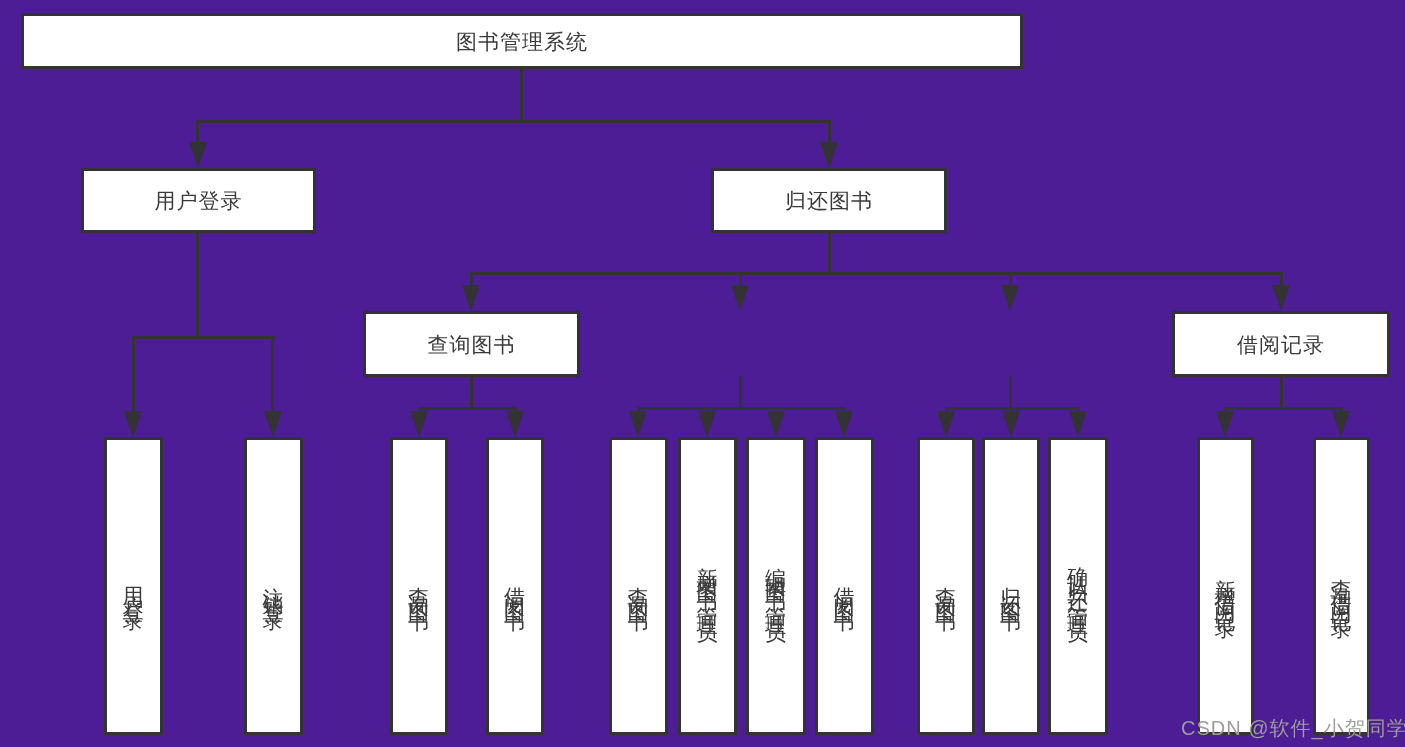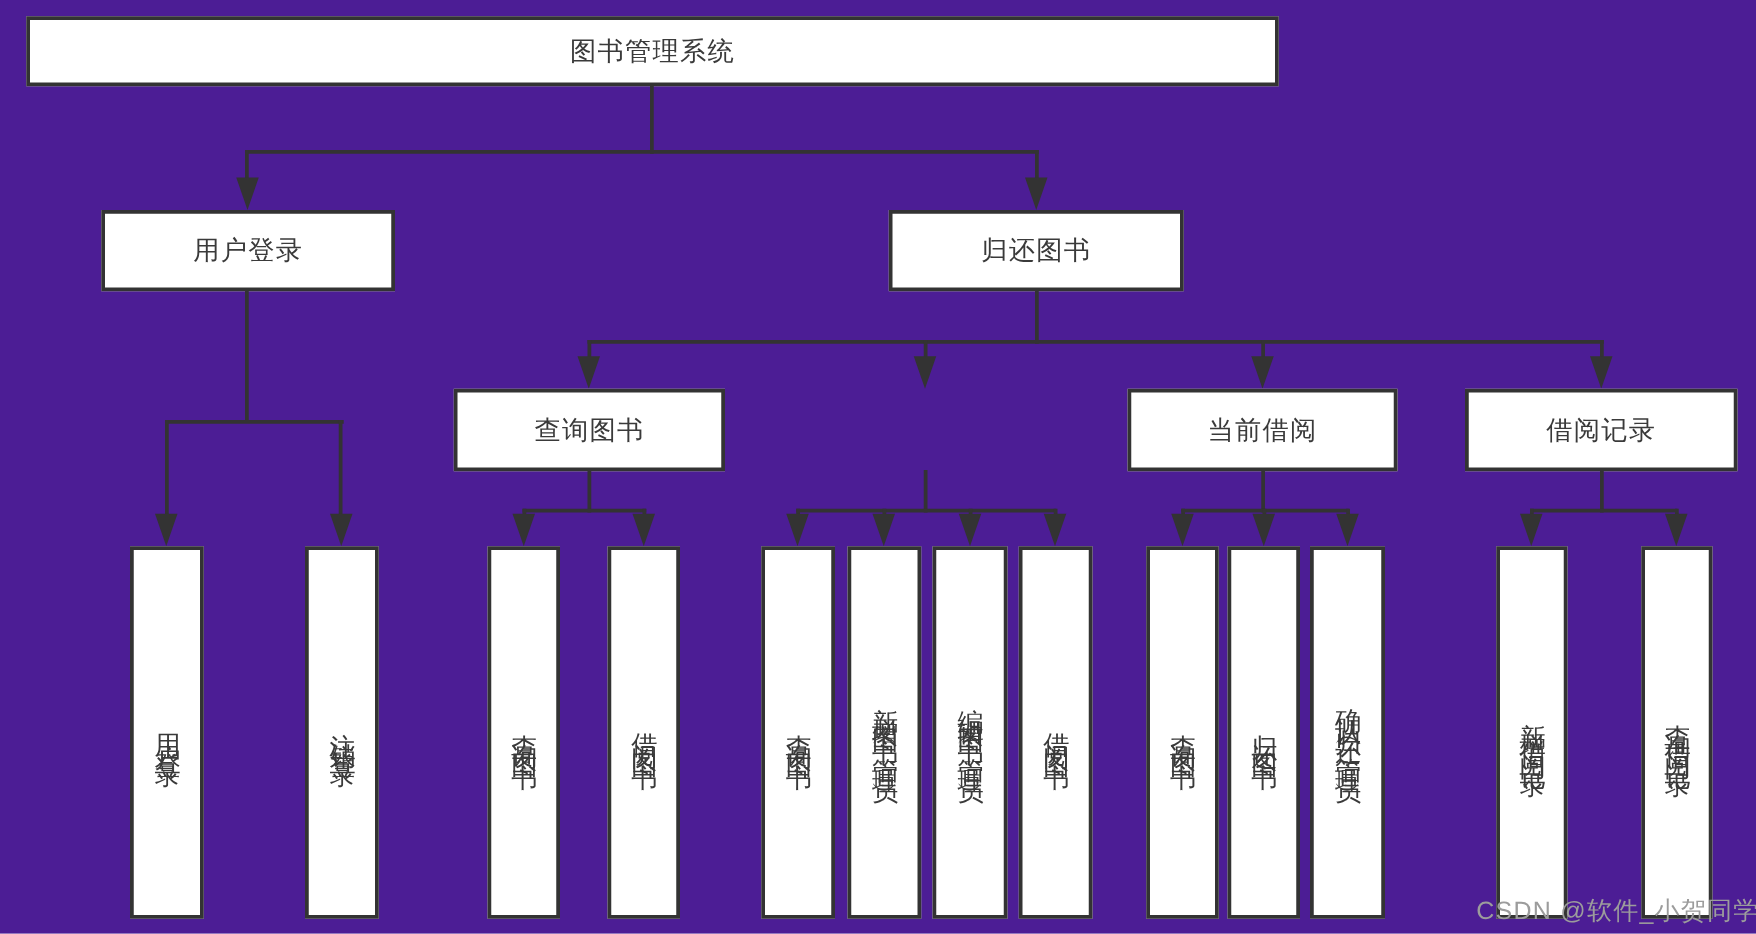--- a/index.html
+++ b/index.html
@@ -94,21 +94,20 @@
   <div class="vl" style="left:470px; top:272px; height:16px;"></div>
   <div class="ar" style="left:462px; top:285px;"></div>
   <div class="vl" style="left:739px; top:272px; height:16px;"></div>
   <div class="ar" style="left:731px; top:285px;"></div>
   <div class="vl" style="left:1009px; top:272px; height:16px;"></div>
   <div class="ar" style="left:1001px; top:285px;"></div>
   <div class="vl" style="left:1280px; top:272px; height:16px;"></div>
   <div class="ar" style="left:1272px; top:285px;"></div>
 
   <div class="box hbox" style="left:363px; top:311px; width:217px; height:66px;">查询图书</div>
-  <div class="box hbox" style="left:902px; top:311px; width:216px; height:66px;">当前借阅</div>
   <div class="box hbox" style="left:1172px; top:311px; width:218px; height:66px;">借阅记录</div>
 
   <div class="vl" style="left:470px; top:376px; height:34px;"></div>
   <div class="hl" style="left:418px; top:407px; width:99px;"></div>
   <div class="vl" style="left:418px; top:407px; height:8px;"></div>
   <div class="ar" style="left:410px; top:411px;"></div>
   <div class="vl" style="left:514px; top:407px; height:8px;"></div>
   <div class="ar" style="left:506px; top:411px;"></div>
 
   <div class="vl" style="left:739px; top:376px; height:34px;"></div>

